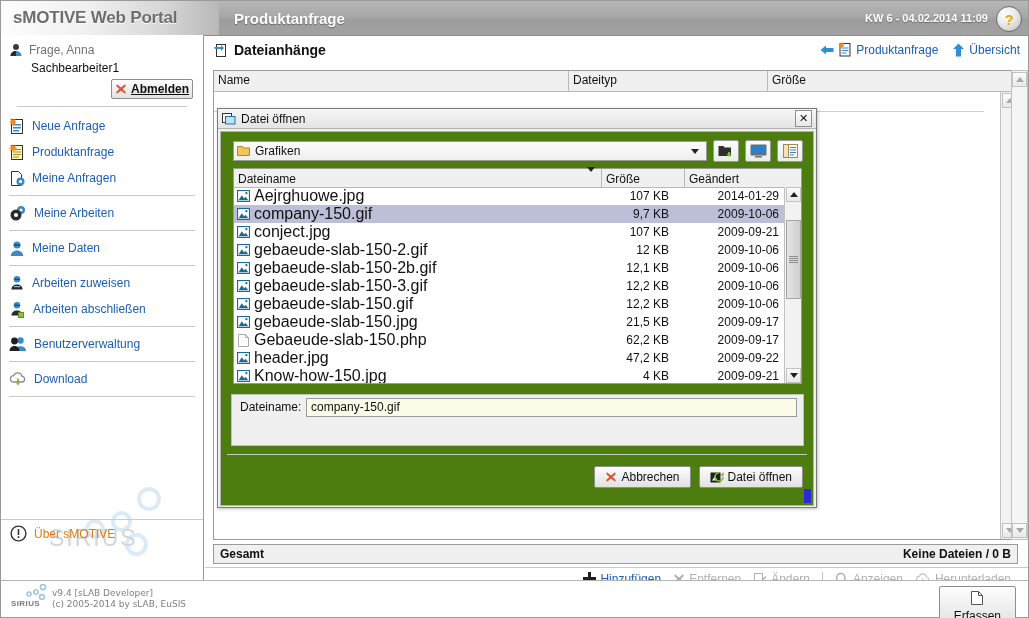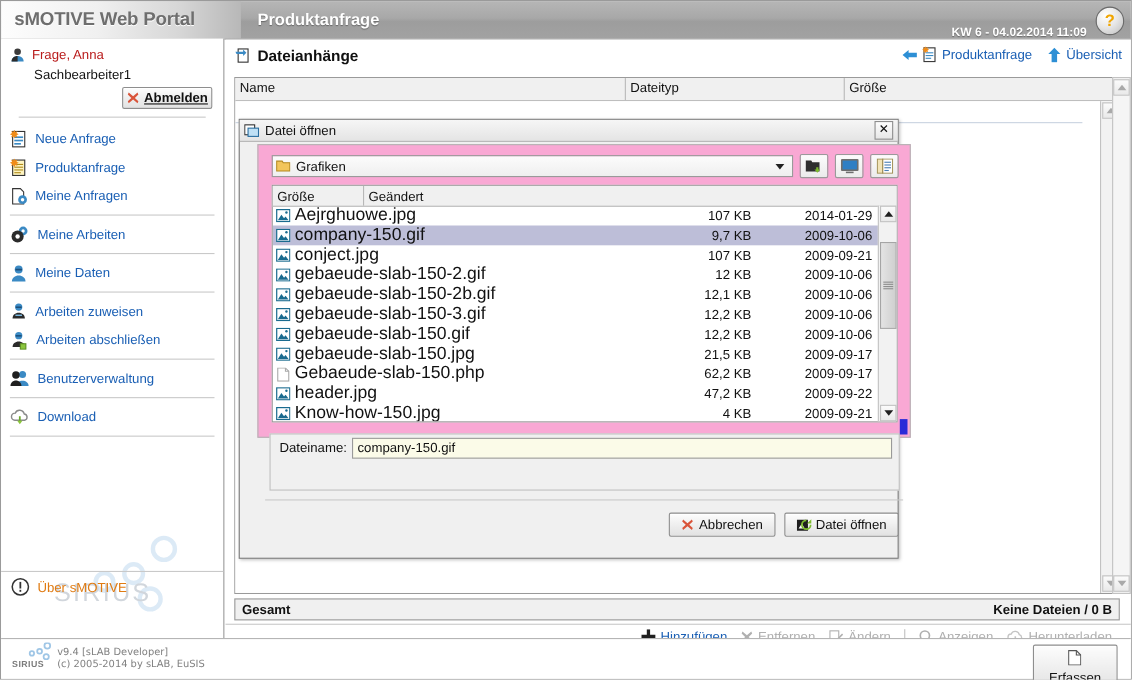--- a/index.html
+++ b/index.html
@@ -16,32 +16,32 @@
     background:linear-gradient(to bottom,#b6b6b6 0%,#a8a8a8 45%,#9d9d9d 55%,#a2a2a2 100%);
     border-bottom:1px solid #8b8b8b;}
   .brand{position:absolute;left:0;top:0;width:218px;height:34px;
     background:linear-gradient(to right,#fdfdfd 0%,#f0f0f0 40%,#d6d6d6 75%,#b8b8b8 100%);
     display:flex;align-items:center;}
   .brand-txt{padding-left:12px;font-size:17px;font-weight:bold;color:#6e6e6e;letter-spacing:-0.2px;
     text-shadow:0 1px 0 #fff;white-space:nowrap;}
   .topttl{position:absolute;left:233px;top:0;height:34px;display:flex;align-items:center;
     font-size:15px;font-weight:bold;color:#ffffff;text-shadow:0 1px 1px rgba(0,0,0,.35);}
   .topright{position:absolute;right:40px;top:0;height:34px;display:flex;align-items:center;
-    font-size:11px;font-weight:bold;color:#fff;text-shadow:0 1px 1px rgba(0,0,0,.35);margin-top:12px;}
+    font-size:11px;font-weight:bold;color:#fff;text-shadow:0 1px 1px rgba(0,0,0,.35);}
   .helpbtn{position:absolute;right:6px;top:5px;width:24px;height:24px;border-radius:50%;
     background:radial-gradient(circle at 35% 30%,#ffffff 0%,#e8e8e8 45%,#bdbdbd 100%);
     border:1px solid #6b6b6b;color:#f0a500;font-weight:bold;font-size:15px;
     display:flex;align-items:center;justify-content:center;line-height:1;}
 
   
   .sidebar{position:absolute;left:0;top:34px;width:203px;height:549px;background:#fff;
     border-right:1px solid #9a9a9a;box-sizing:border-box;}
   .userbox{padding:6px 8px 0 8px;}
   .userrow{display:flex;align-items:center;gap:6px;height:17px;}
-  .uname{font-size:12px;color:#b91c1c;}
+  .uname{font-size:12px;color:#737373;}
   .urole{margin-left:22px;font-size:12px;color:#111;margin-top:3px;}
   .logout-wrap{display:flex;justify-content:flex-end;margin-top:4px;padding-right:2px;}
   .btn{
     display:inline-flex;align-items:center;gap:4px;
     background:linear-gradient(to bottom,#fdfdfd,#ececec 60%,#e2e2e2);
     border:1px solid #8e8e8e;border-radius:2px;padding:2px 3px;font-size:12px;color:#111;
     box-shadow:inset 0 1px 0 #fff;cursor:default;
   }
   .btn b{font-weight:bold;text-decoration:underline;}
   .sep{height:1px;background:#c9c9c9;margin:7px 8px 0 8px;}
@@ -98,21 +98,21 @@
   .actdiv{width:1px;height:13px;background:#c0c0c0;}
 
   
   .dlg{position:absolute;left:216px;top:107px;width:600px;height:400px;
     background:#f0f0f0;border:1px solid #7a7a7a;box-shadow:1px 1px 3px rgba(0,0,0,.25);box-sizing:border-box;}
   .dlgtitle{height:20px;background:linear-gradient(to bottom,#f6f6f6,#e4e4e4);
     border-bottom:1px solid #b3b3b3;display:flex;align-items:center;padding:0 4px;box-sizing:border-box;}
   .dlgtitle .t{font-size:12px;color:#111;margin-left:5px;}
   .dlgclose{margin-left:auto;width:15px;height:15px;border:1px solid #8e8e8e;background:linear-gradient(to bottom,#fdfdfd,#e7e7e7);
     display:flex;align-items:center;justify-content:center;font-size:11px;font-weight:bold;line-height:1;color:#111;}
-  .dlgbody{position:absolute;left:16px;top:22px;width:594px;height:267px;background:#f9a8d4;
+  .dlgbody{position:absolute;left:2px;top:22px;width:594px;height:375px;background:#4d7c0f;
     border:1px solid #b3b3b3;box-sizing:border-box;}
 
   .pathrow{display:flex;align-items:center;gap:6px;padding:8px 10px 0 12px;}
   .combo{flex:1;height:20px;background:linear-gradient(to bottom,#fcfcfc,#efefef);
     border:1px solid #9a9a9a;box-sizing:border-box;display:flex;align-items:center;padding:0 3px;}
   .combo .ctxt{font-size:12px;color:#111;margin-left:5px;flex:1;}
   .cbtn{width:16px;height:18px;display:flex;align-items:center;justify-content:center;}
   .tribtn{width:0;height:0;border-left:4px solid transparent;border-right:4px solid transparent;border-top:5px solid #222;}
   .tbtn{width:26px;height:22px;border:1px solid #9a9a9a;border-radius:2px;
     background:linear-gradient(to bottom,#fcfcfc,#ebebeb);display:flex;align-items:center;justify-content:center;box-sizing:border-box;}
@@ -485,20 +485,24 @@
               <rect x="7" y="3" width="6" height="1" fill="#4a7fb5"></rect>
               <rect x="7" y="5.5" width="6" height="1" fill="#4a7fb5"></rect>
               <rect x="7" y="8" width="6" height="1" fill="#4a7fb5"></rect>
               <rect x="7" y="10.5" width="4" height="1" fill="#4a7fb5"></rect>
             </svg>
         </div>
       </div>
 
       <div class="fl">
         <div class="flhead">
+          <div class="flth" style="width:368px;">
+            <span>Dateiname</span>
+            <span style="margin-left:auto;margin-right:6px;"><span class="tribtn"></span></span>
+          </div>
           <div class="flth" style="width:83px;">Größe</div>
           <div class="flth" style="width:100px;border-right:none;">Geändert</div>
         </div>
         <div class="flbody" id="filerows">
             <div class="frow">
               <span class="fname">
                 <span class="ic">
                   <svg width="13" height="12" viewBox="0 0 13 12">
                     <rect x="0.5" y="0.5" width="12" height="11" fill="#fff" stroke="#1a6b8f" stroke-width="1.2"></rect>
                     <circle cx="9.4" cy="3.2" r="1.1" fill="#1a6b8f"></circle>

